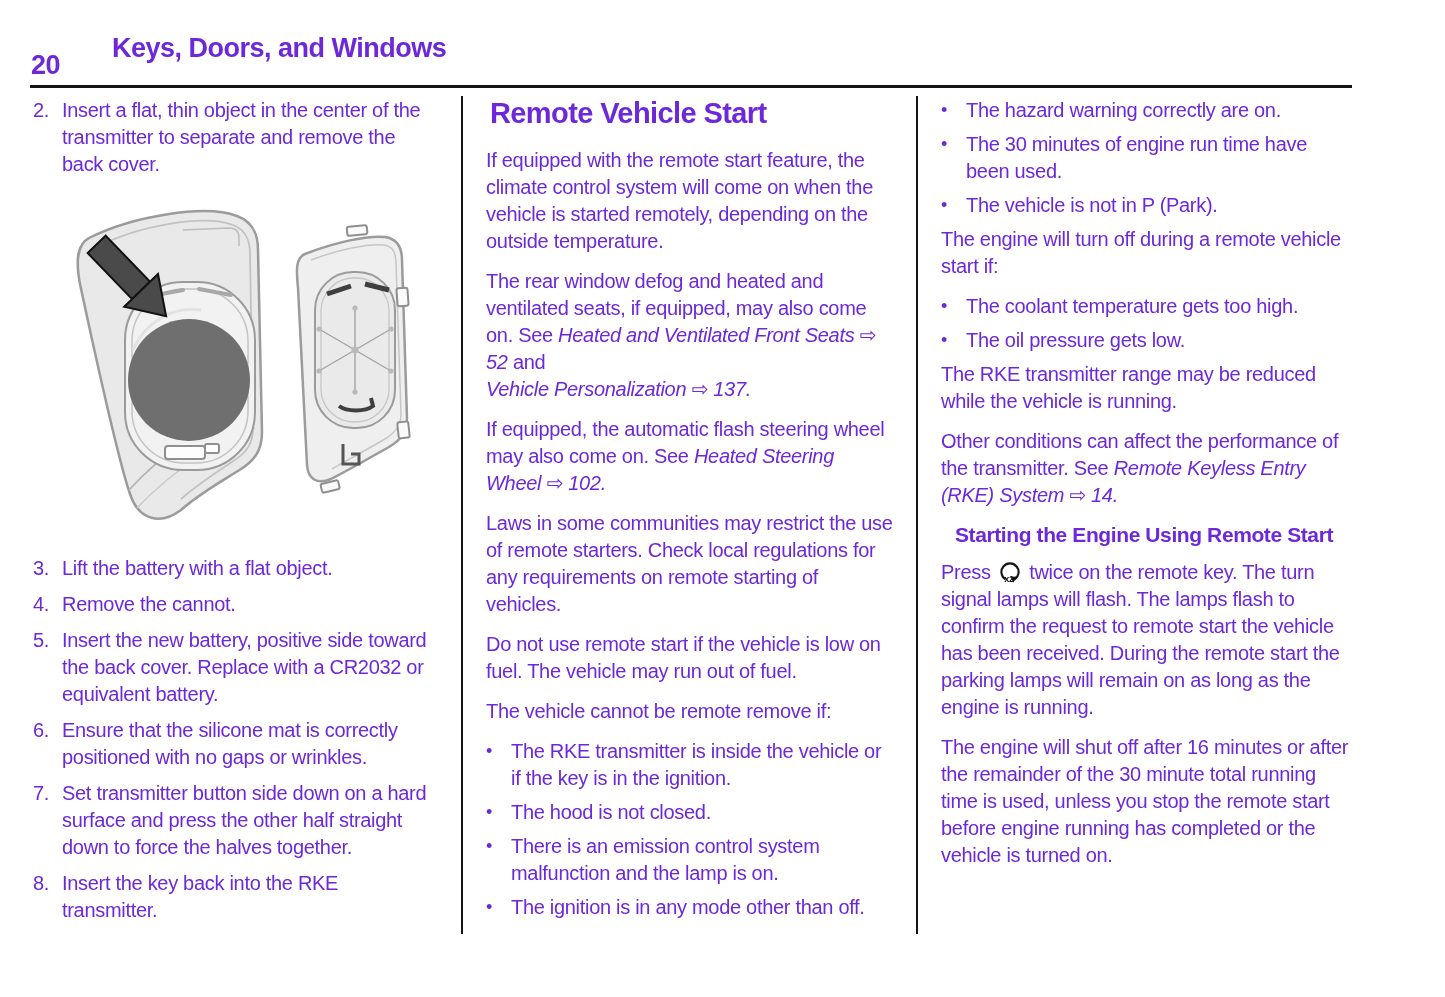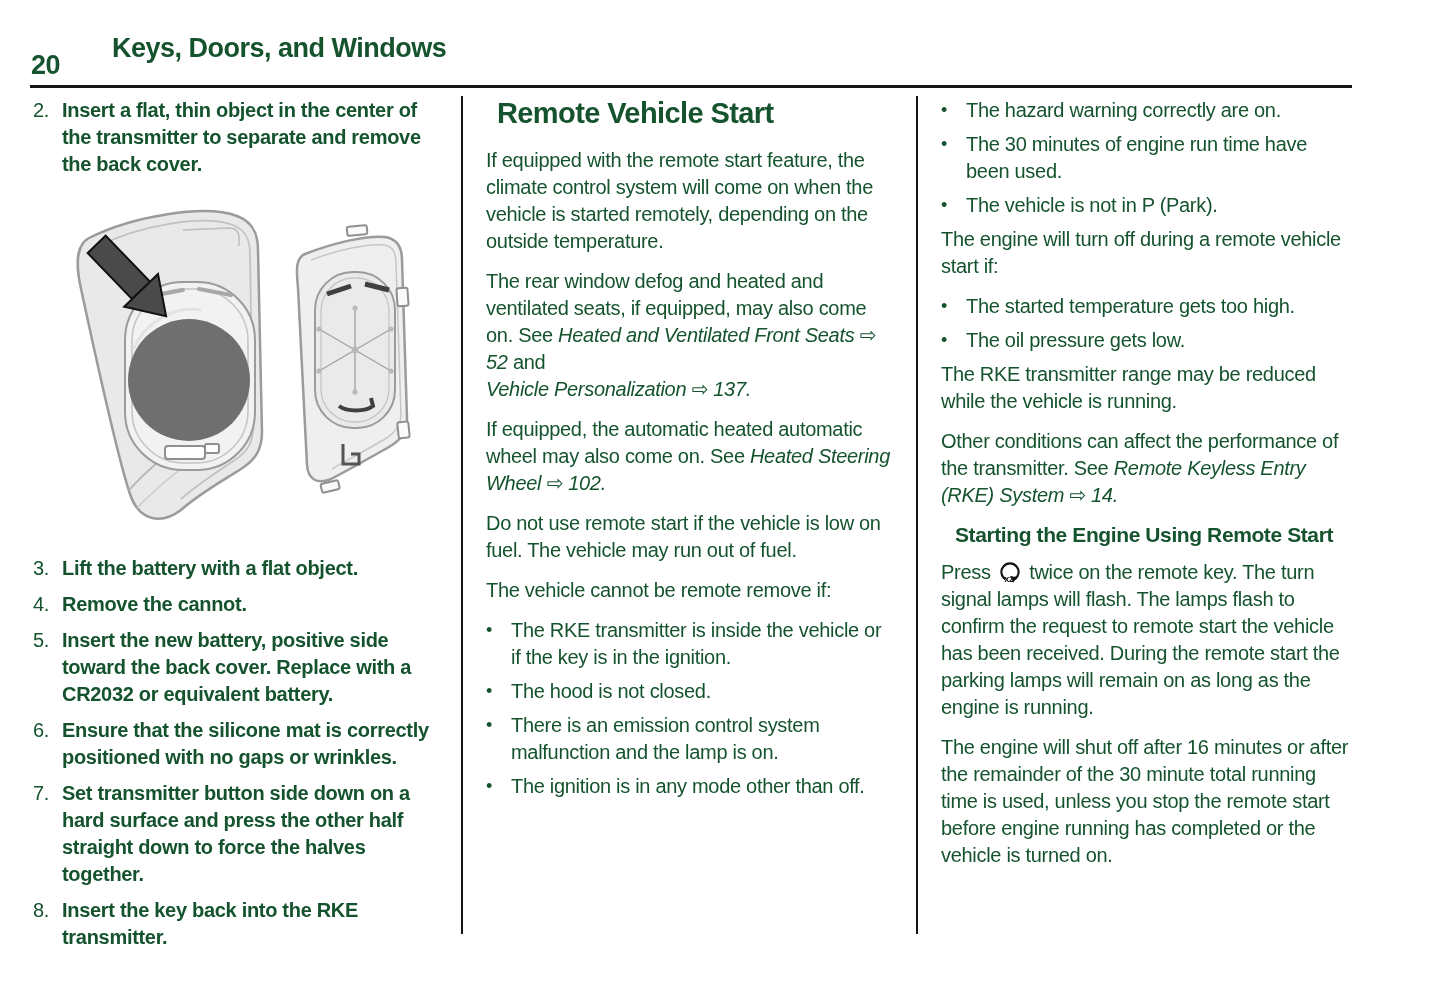--- a/index.html
+++ b/index.html
@@ -1,21 +1,21 @@
 <!DOCTYPE html>
 <html><head>
 <meta charset="utf-8">
 <style>
   html,body { margin:0; padding:0; background:#ffffff; }
   .page {
     position:relative;
     width:1421px; height:997px;
     background:#ffffff;
     font-family:"Liberation Sans","DejaVu Sans",sans-serif;
-    color:#14532d;
+    color:#6d28d9;
     overflow:hidden;
   }
   
   .page-number {
     position:absolute; left:31px; top:50px;
     font-size:27px; font-weight:bold; letter-spacing:-0.5px;
   }
   .chapter-title {
     position:absolute; left:112px; top:33px;
     font-size:27px; font-weight:bold; letter-spacing:-0.5px;
@@ -33,30 +33,30 @@
   .col-mid   { left:486px; width:408px; }
   .col-right { left:941px; width:412px; }
   .vdivider {
     position:absolute; top:96px; width:2px; height:838px; background:#141414;
   }
   .vdivider.d1 { left:461px; }
   .vdivider.d2 { left:916px; }
   
   .h1 {
     font-size:29px; line-height:33px; font-weight:bold;
-    letter-spacing:-0.6px; margin:0 0 17px 11px;
+    letter-spacing:-0.6px; margin:0 0 17px 4px;
   }
   .h2 {
     font-size:21px; line-height:26px; font-weight:bold;
     letter-spacing:-0.4px; margin:13px 0 11px 14px;
   }
   .para { margin:0 0 13px 0; }
   .step { display:flex; margin:0 0 9px 0; }
   .step-num { flex:none; width:29px; }
-  .step-body { flex:1;font-weight:bold; }
+  .step-body { flex:1; }
   .bullet { display:flex; margin:0 0 7px 0; }
   .bullet-dot { flex:none; width:25px; font-size:18px; }
   .bullet-body { flex:1; }
   i { font-style:italic; }
   
   .figure { margin:16px 0 20px 0; }
   .inline-icon { display:inline-block; vertical-align:-5px; line-height:0; }
 </style>
 </head>
 <body>
@@ -156,21 +156,22 @@
       <div class="step">
         <span class="step-num">8.</span>
         <span class="step-body"><span>Insert the key back into the RKE transmitter.</span></span>
       </div>
     </div>
   <div class="vdivider d1"></div>
   <div class="col col-mid" id="col-mid">
       <div class="h1">Remote Vehicle Start</div>
       <p class="para"><span>If equipped with the remote start feature, the climate control system will come on when the vehicle is started remotely, depending on the outside temperature.</span></p>
       <p class="para"><span>The rear window defog and heated and ventilated seats, if equipped, may also come on. See </span><i>Heated and Ventilated Front Seats ⇨ 52</i><span> and</span><br><i>Vehicle Personalization ⇨ 137.</i></p>
-      <p class="para"><span>If equipped, the automatic heated automatic wheel may also come on. See </span><i>Heated Steering Wheel ⇨ 102.</i></p>
+      <p class="para"><span>If equipped, the automatic flash steering wheel may also come on. See </span><i>Heated Steering Wheel ⇨ 102.</i></p>
+      <p class="para"><span>Laws in some communities may restrict the use of remote starters. Check local regulations for any requirements on remote starting of vehicles.</span></p>
       <p class="para"><span>Do not use remote start if the vehicle is low on fuel. The vehicle may run out of fuel.</span></p>
       <p class="para"><span>The vehicle cannot be remote remove if:</span></p>
       <div class="bullet">
         <span class="bullet-dot">•</span>
         <span class="bullet-body"><span>The RKE transmitter is inside the vehicle or if the key is in the ignition.</span></span>
       </div>
       <div class="bullet">
         <span class="bullet-dot">•</span>
         <span class="bullet-body"><span>The hood is not closed.</span></span>
       </div>
@@ -193,21 +194,21 @@
         <span class="bullet-dot">•</span>
         <span class="bullet-body"><span>The 30 minutes of engine run time have been used.</span></span>
       </div>
       <div class="bullet">
         <span class="bullet-dot">•</span>
         <span class="bullet-body"><span>The vehicle is not in P (Park).</span></span>
       </div>
       <p class="para"><span>The engine will turn off during a remote vehicle start if:</span></p>
       <div class="bullet">
         <span class="bullet-dot">•</span>
-        <span class="bullet-body"><span>The started temperature gets too high.</span></span>
+        <span class="bullet-body"><span>The coolant temperature gets too high.</span></span>
       </div>
       <div class="bullet">
         <span class="bullet-dot">•</span>
         <span class="bullet-body"><span>The oil pressure gets low.</span></span>
       </div>
       <p class="para"><span>The RKE transmitter range may be reduced while the vehicle is running.</span></p>
       <p class="para"><span>Other conditions can affect the performance of the transmitter. See </span><i>Remote Keyless Entry (RKE) System ⇨ 14.</i></p>
       <div class="h2">Starting the Engine Using Remote Start</div>
       <p class="para"><span>Press </span><span class="inline-icon"><svg width="28" height="24" viewBox="0 0 28 24">
             <path d="M 9.6,19.4 A 8.6 8.6 0 1 1 18.4,19.4" fill="none" stroke="#141414" stroke-width="2.1"></path>

